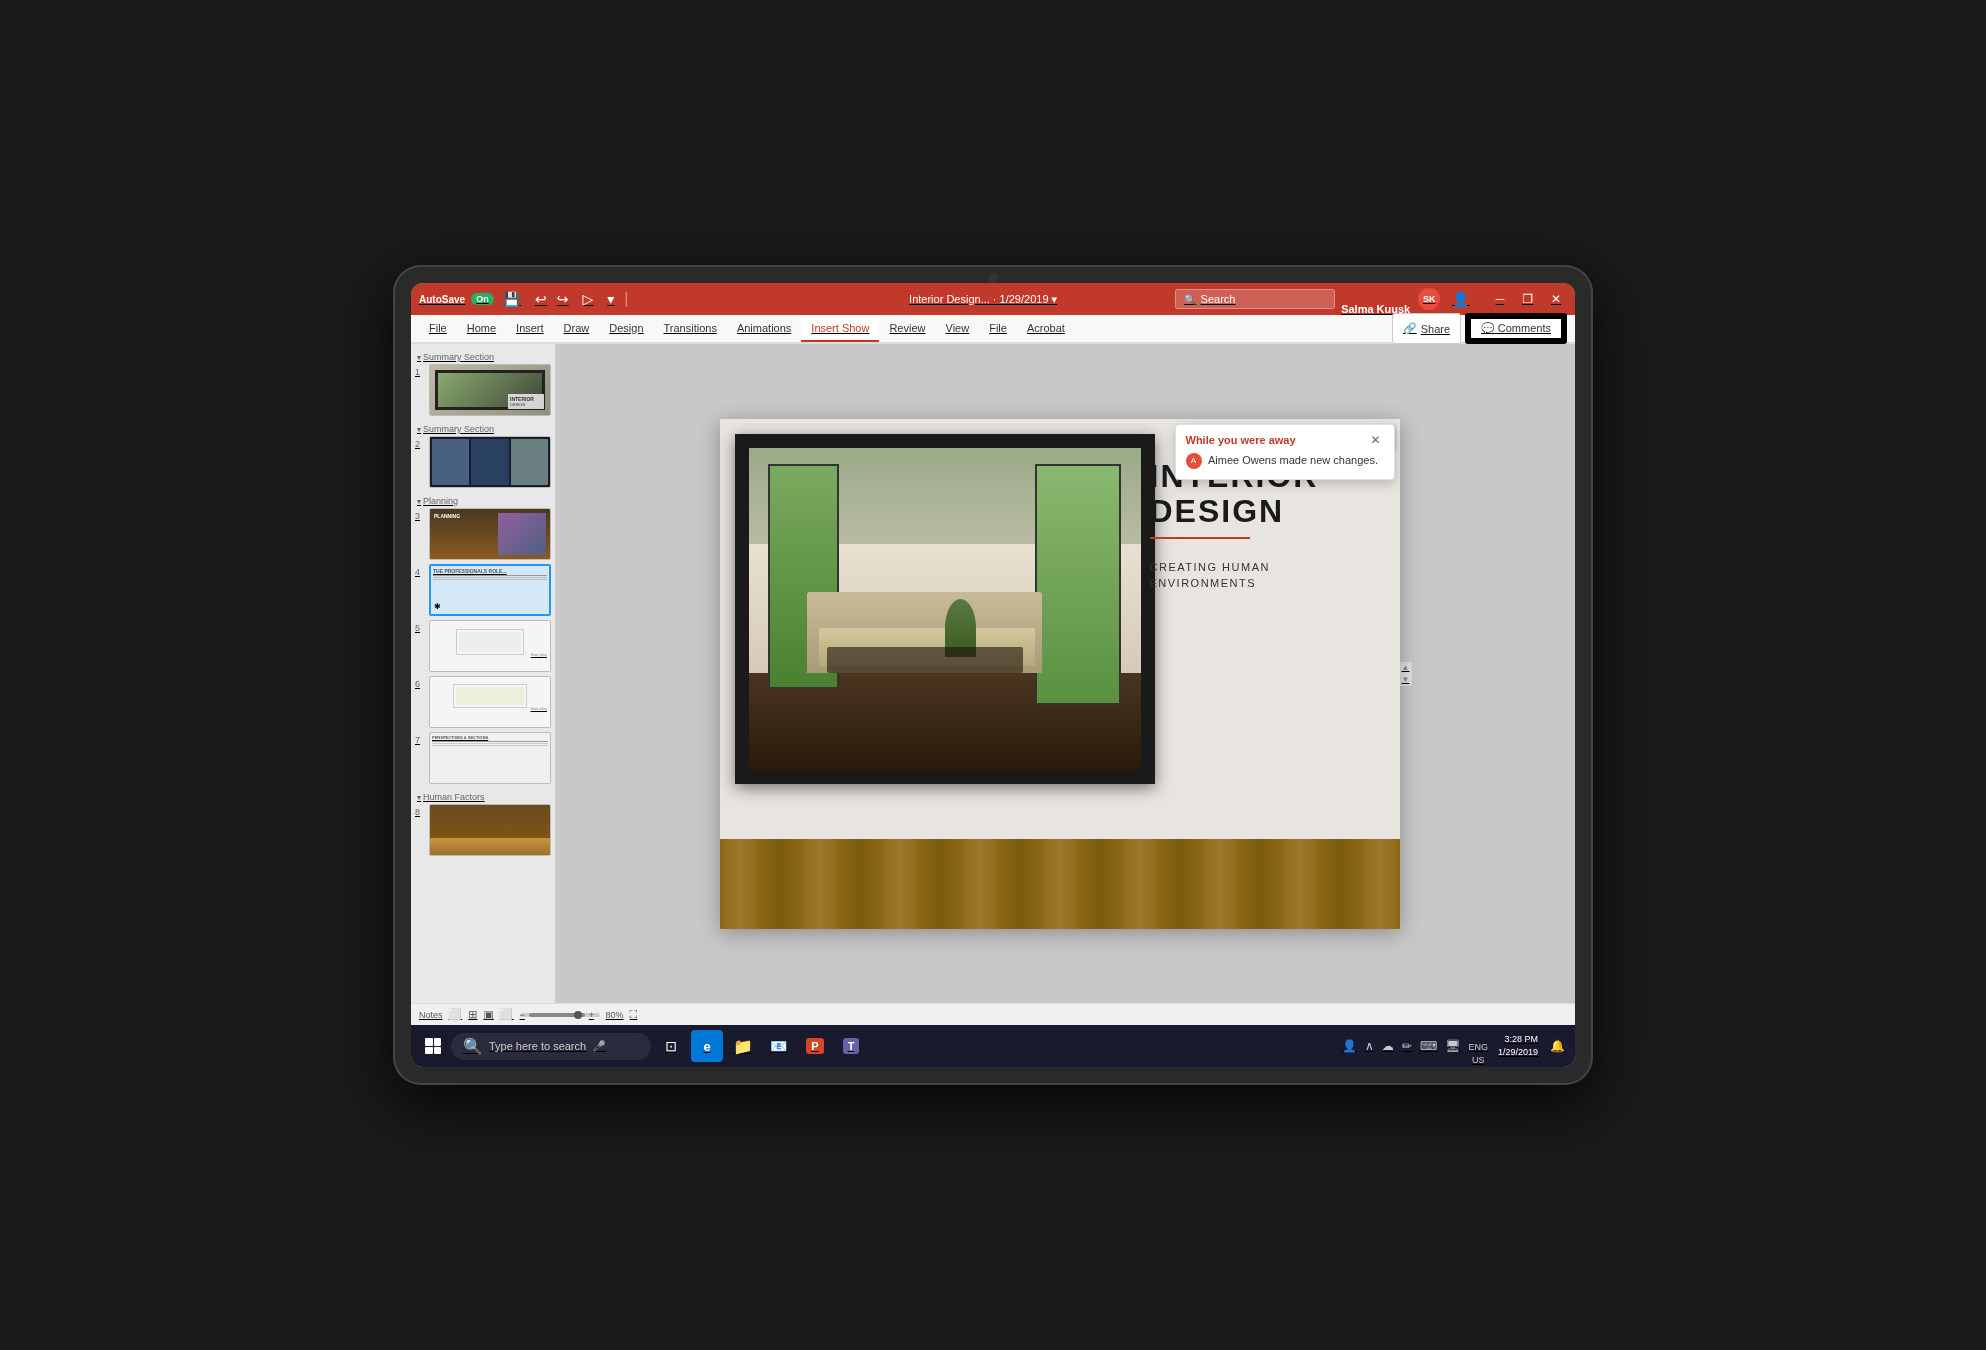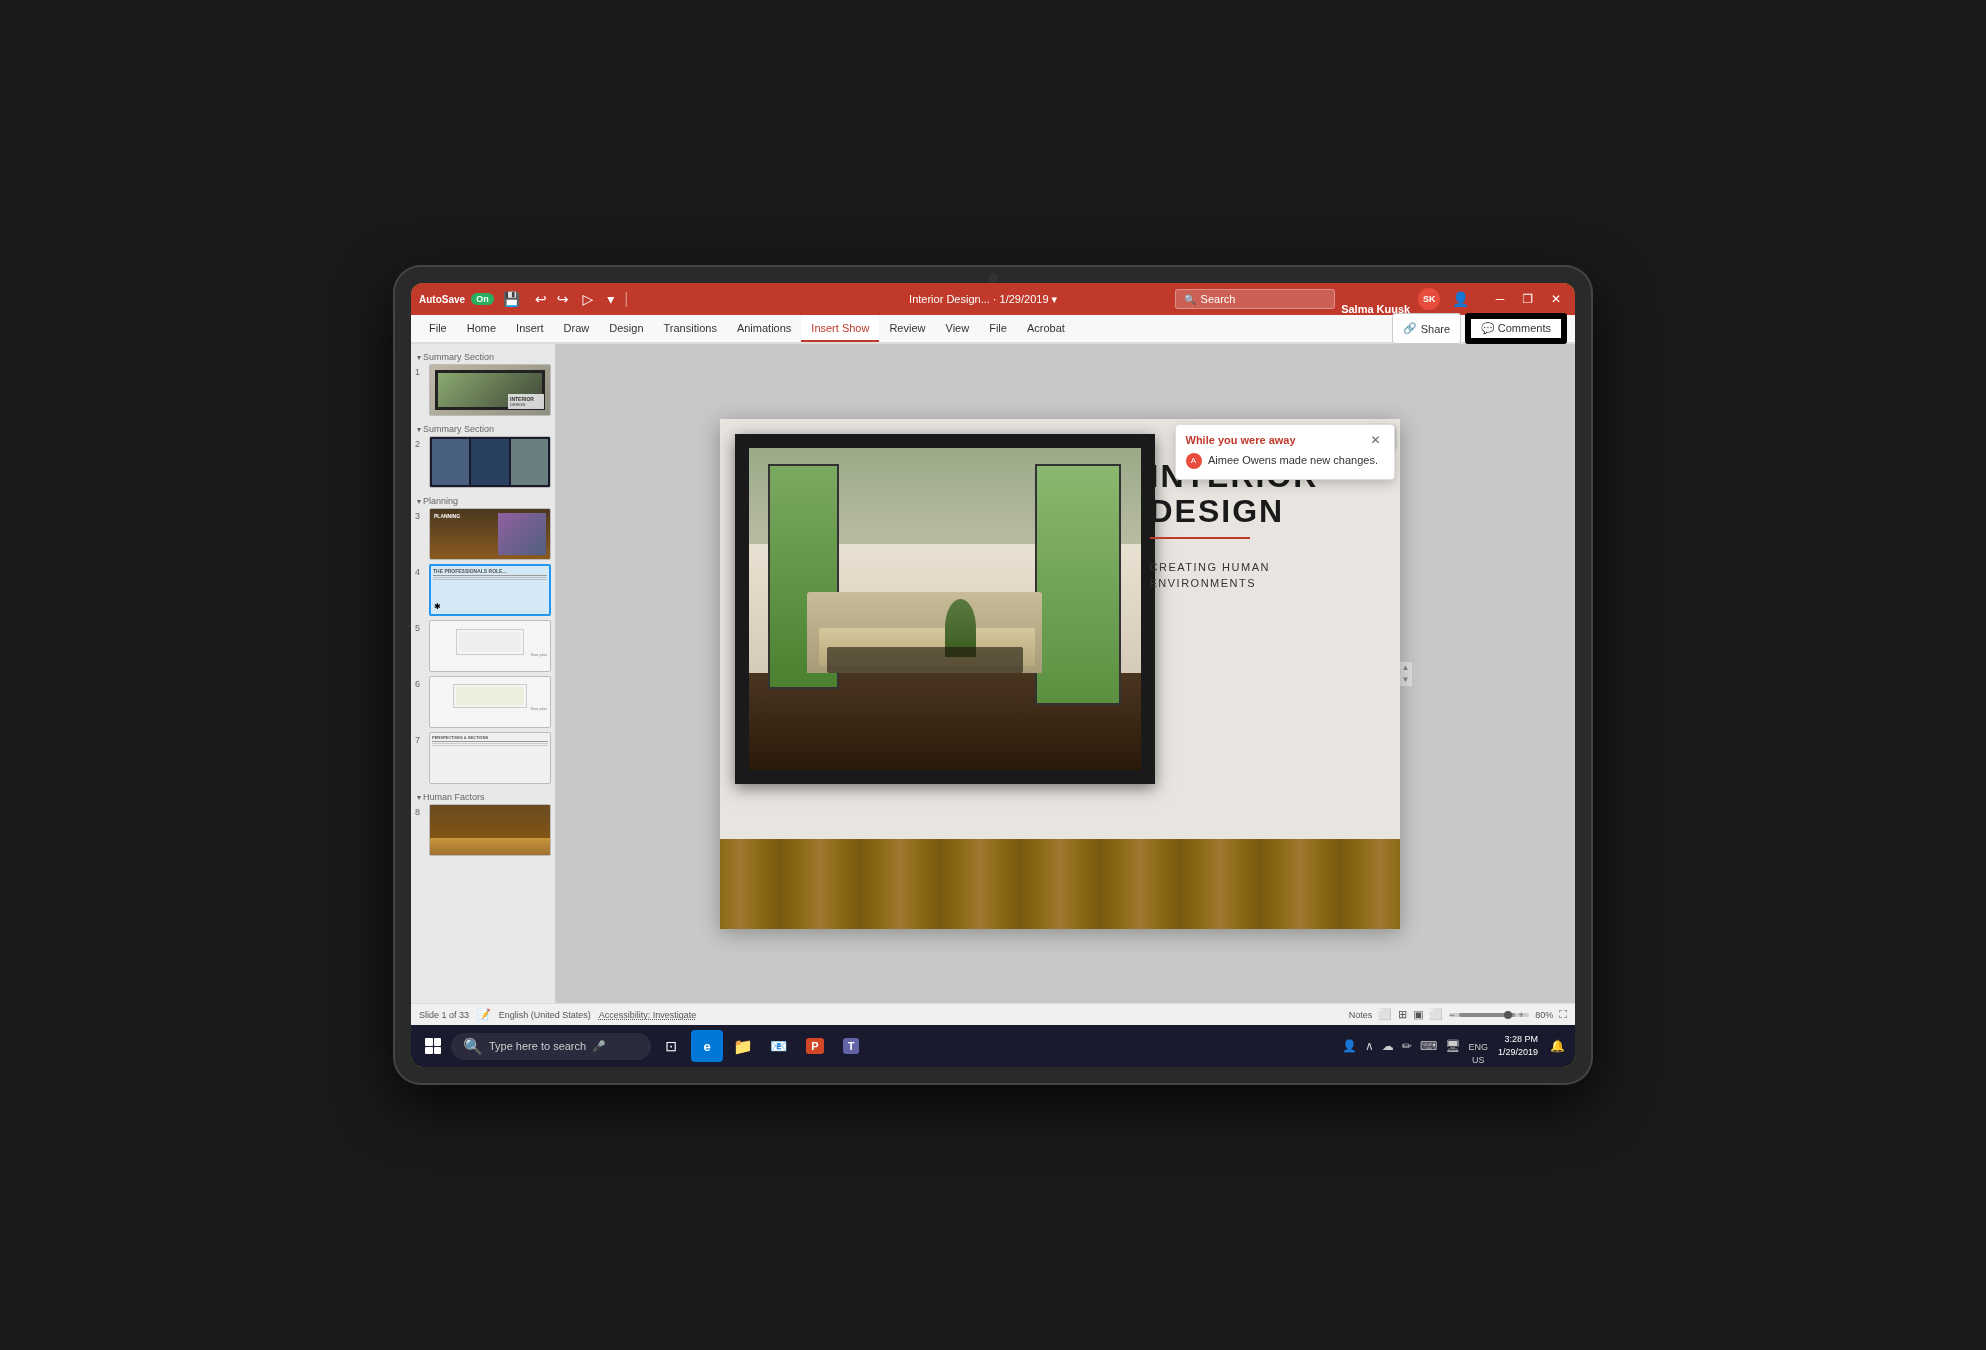--- a/index.html
+++ b/index.html
@@ -34,20 +34,21 @@
     }
 
     .tablet-screen {
       width: 100%;
       height: 100%;
       background: #84cc16;
       border-radius: 12px;
       overflow: hidden;
       display: flex;
       flex-direction: column;
+      text-decoration: underline;
     }
 
     
     .title-bar {
       background: #c0392b;
       height: 32px;
       display: flex;
       align-items: center;
       padding: 0 8px;
       gap: 6px;
@@ -882,26 +883,20 @@
           <div style="height:12px;display:flex;align-items:center;justify-content:center;color:#888;font-size:8px;cursor:pointer;">▲</div>
           <div class="scrollbar-track">
             <div class="scrollbar-thumb"></div>
           </div>
           <div style="height:12px;display:flex;align-items:center;justify-content:center;color:#888;font-size:8px;cursor:pointer;">▼</div>
         </div>
       </div>
     </div>
 
     <div class="status-bar">
-      <div class="status-left">
-        <span>Slide 1 of 33</span>
-        <span class="status-icon">📝</span>
-        <span>English (United States)</span>
-        <span style="cursor:pointer;text-decoration:underline dotted;">Accessibility: Investigate</span>
-      </div>
       <div class="status-right">
         <span class="status-icon" style="font-size:9px;">Notes</span>
         <span class="status-icon">⬜</span>
         <span class="status-icon">⊞</span>
         <span class="status-icon">▣</span>
         <span class="status-icon">⬜</span>
         <div class="zoom-slider">
           <span style="font-size:9px;margin-right:4px;cursor:pointer;">−</span>
           <div class="zoom-fill"></div>
           <div class="zoom-thumb"></div>

